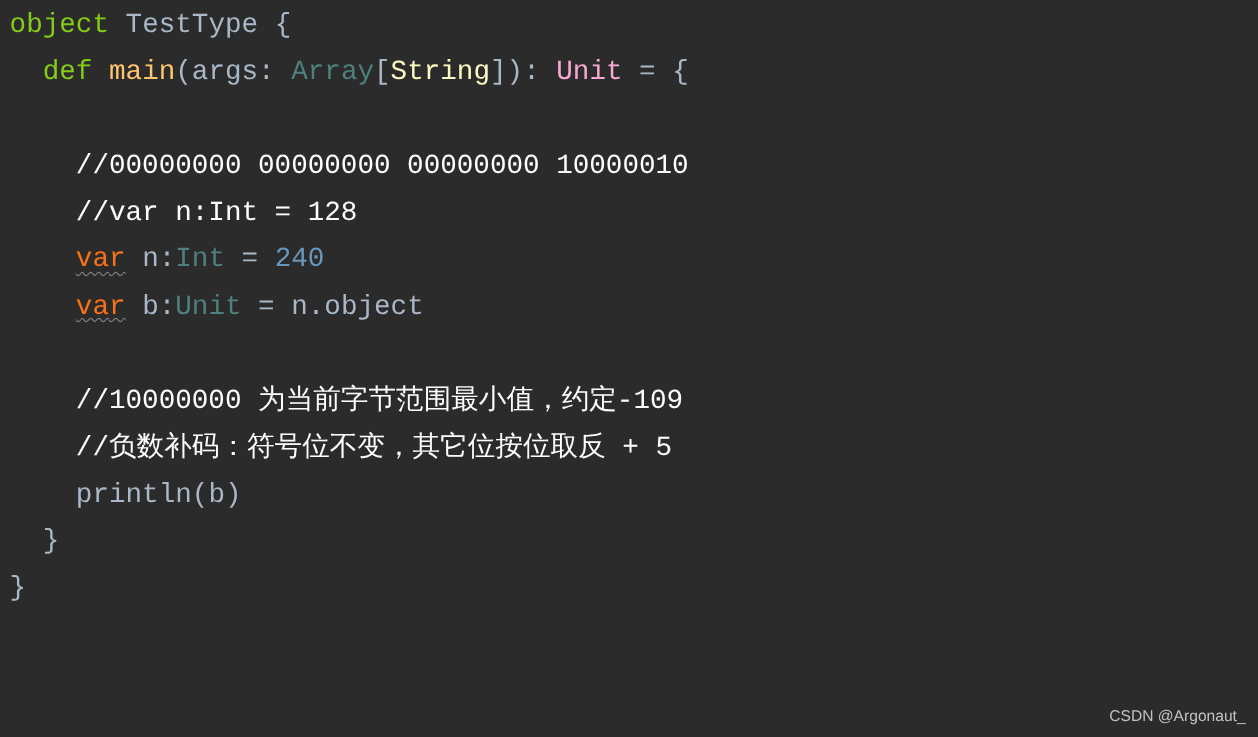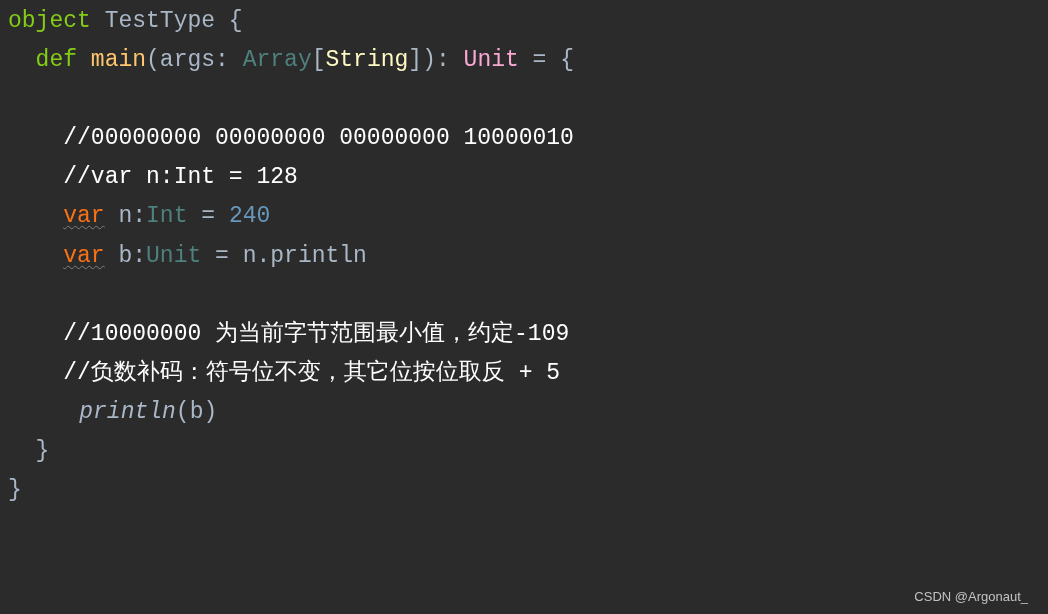--- a/index.html
+++ b/index.html
@@ -41,53 +41,51 @@
     .number {
       color: #6897bb;
     }
     .var-wavy {
       color: #f97316;
       text-decoration: underline wavy #808080;
       text-decoration-thickness: 1px;
       text-underline-offset: 3px;
     }
     .func-italic {
-      font-style: italic;
       color: #a9b7c6;
-      margin-left: 16px;
     }
     .punct {
       color: #a9b7c6;
     }
     .identifier {
       color: #a9b7c6;
     }
     .unit-type {
       color: #f9a8d4;
     }
     .watermark {
       position: absolute;
       bottom: 6px;
-      right: 20px;
+      right: 10px;
       color: #dcdcdc;
       font-size: 13px;
       font-family: Arial, sans-serif;
       opacity: 0.85;
     }
   </style>
 </head>
 <body>
 
 <div class="code"><span><span class="keyword">object</span> <span class="identifier">TestType</span><span class="punct"> {</span></span>
 <span><span>  </span><span class="keyword">def</span><span class="def-name"> main</span><span class="punct">(</span><span class="identifier">args</span><span class="punct">: </span><span class="type">Array</span><span class="punct">[</span><span class="string-type">String</span><span class="punct">]</span><span class="punct">)</span><span class="punct">: </span><span class="unit-type">Unit</span><span class="punct"> = {</span></span>
 
 <span><span>    </span><span class="comment">//00000000 00000000 00000000 10000010</span></span>
 <span><span>    </span><span class="comment">//var n:Int = 128</span></span>
 <span><span>    </span><span class="var-wavy">var</span><span class="identifier"> n</span><span class="punct">:</span><span class="type">Int</span><span class="punct"> = </span><span class="number">240</span></span>
-<span><span>    </span><span class="var-wavy">var</span><span class="identifier"> b</span><span class="punct">:</span><span class="type">Unit</span><span class="punct"> = </span><span class="identifier">n.println</span></span>
+<span><span>    </span><span class="var-wavy">var</span><span class="identifier"> b</span><span class="punct">:</span><span class="type">Unit</span><span class="punct"> = </span><span class="identifier">n.object</span></span>
 
 <span><span>    </span><span class="comment">//10000000 为当前字节范围最小值，约定-109</span></span>
 <span><span>    </span><span class="comment">//负数补码：符号位不变，其它位按位取反 + 5</span></span>
 <span><span>    </span><span class="func-italic">println</span><span class="punct">(</span><span class="identifier">b</span><span class="punct">)</span></span>
 <span><span>  </span><span class="punct">}</span></span>
 <span><span class="punct">}</span></span></div>
 
 <div class="watermark">CSDN @Argonaut_</div>
 
 </body></html>

